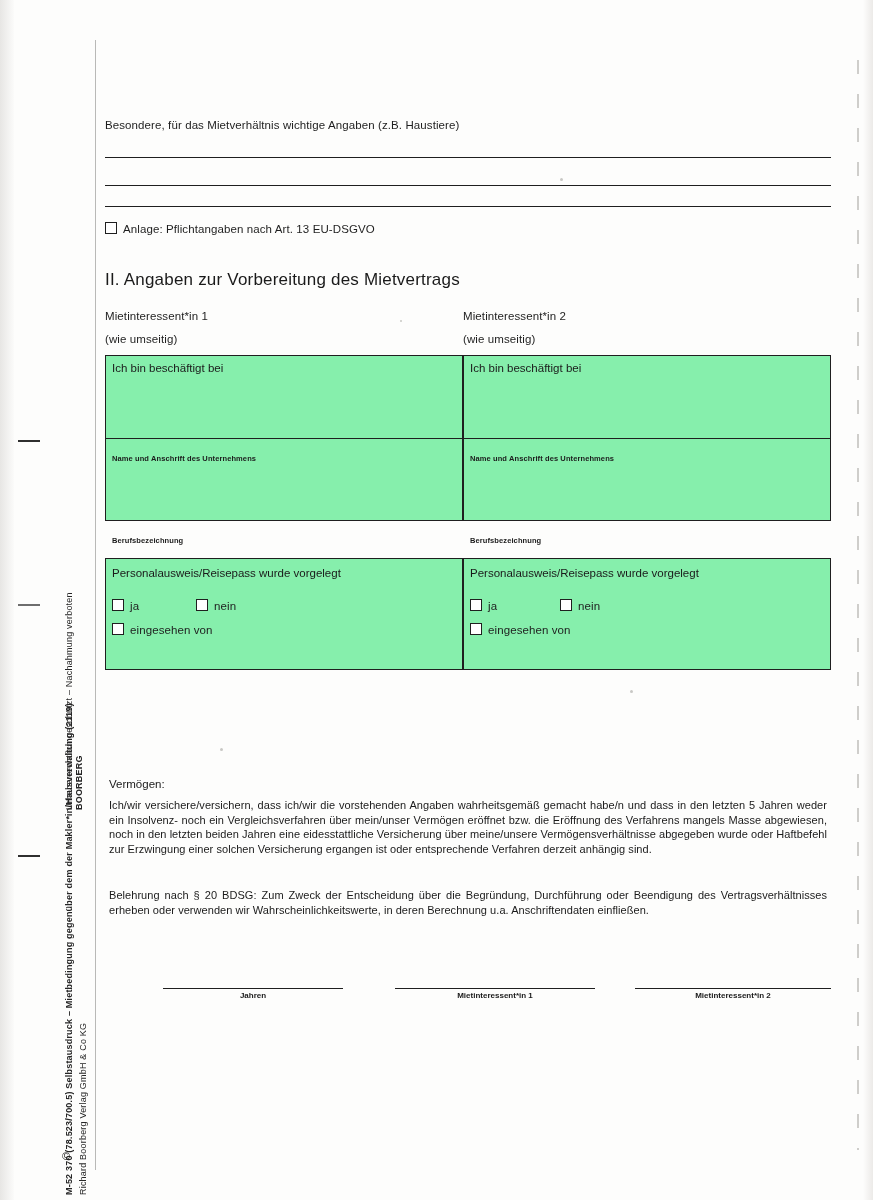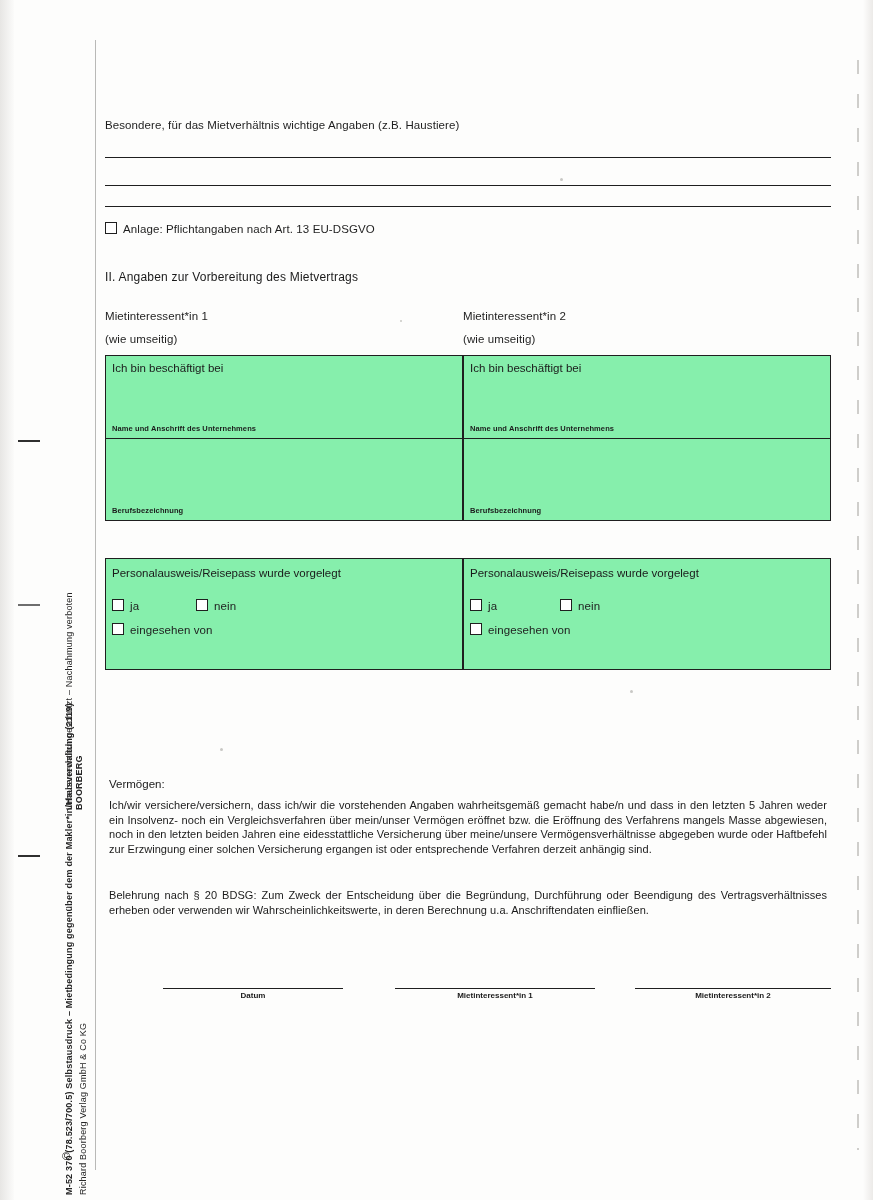--- a/index.html
+++ b/index.html
@@ -96,21 +96,21 @@
     display: inline-block;
     width: 10px;
     height: 10px;
     border: 1px solid #1f1f1f;
     background: #fff;
     vertical-align: -1px;
     margin-right: 6px;
   }
 
   .section-title {
-    font-size: 12px;
+    font-size: 17px;
     font-weight: normal;
     letter-spacing: 0.2px;
   }
 
   
   .box {
     position: absolute;
     border: 1px solid #1f1f1f;
     box-sizing: border-box;
     background: #86efac;
@@ -118,20 +118,21 @@
   .box-divider {
     position: absolute;
     height: 1px;
     background: #1f1f1f;
   }
   .micro {
     font-size: 7.5px;
     font-weight: bold;
     color: #1b1b1b;
     letter-spacing: 0.1px;
+    margin-top: 30px;
   }
   .boxlabel {
     font-size: 11.5px;
   }
 
   .decl-title { font-size: 11.5px; }
   .decl-body {
     font-size: 11px;
     line-height: 14.5px;
     text-align: justify;
@@ -236,21 +237,21 @@
       <div class="abs lbl" style="left:6px; top:64px;">
         <span class="checkbox"></span><span>eingesehen von</span>
       </div>
     </div>
 
     <div class="abs decl-title" style="left:4px; top:778px;">Vermögen:</div>
     <div class="abs decl-body" style="left:4px; top:798px; width:718px;">Ich/wir versichere/versichern, dass ich/wir die vorstehenden Angaben wahrheitsgemäß gemacht habe/n und dass in den letzten 5 Jahren weder ein Insolvenz- noch ein Vergleichsverfahren über mein/unser Vermögen eröffnet bzw. die Eröffnung des Verfahrens mangels Masse abgewiesen, noch in den letzten beiden Jahren eine eidesstattliche Versicherung über meine/unsere Vermögensverhältnisse abgegeben wurde oder Haftbefehl zur Erzwingung einer solchen Versicherung ergangen ist oder entsprechende Verfahren derzeit anhängig sind.</div>
     <div class="abs decl-body" style="left:4px; top:888px; width:718px;">Belehrung nach § 20 BDSG: Zum Zweck der Entscheidung über die Begründung, Durchführung oder Beendigung des Vertragsverhältnisses erheben oder verwenden wir Wahrscheinlichkeitswerte, in deren Berechnung u.a. Anschriftendaten einfließen.</div>
 
     <div class="sig-line" style="left:58px; top:988px; width:180px;"></div>
-    <div class="sig-cap" style="left:58px; top:991px; width:180px;">Datum</div>
+    <div class="sig-cap" style="left:58px; top:991px; width:180px;">Jahren</div>
 
     <div class="sig-line" style="left:290px; top:988px; width:200px;"></div>
     <div class="sig-cap" style="left:290px; top:991px; width:200px;">Mietinteressent*in 1</div>
 
     <div class="sig-line" style="left:530px; top:988px; width:196px;"></div>
     <div class="sig-cap" style="left:530px; top:991px; width:196px;">Mietinteressent*in 2</div>
 
   </div>
 
   <div class="speck" style="left:560px; top:178px; width:3px; height:3px;"></div>

